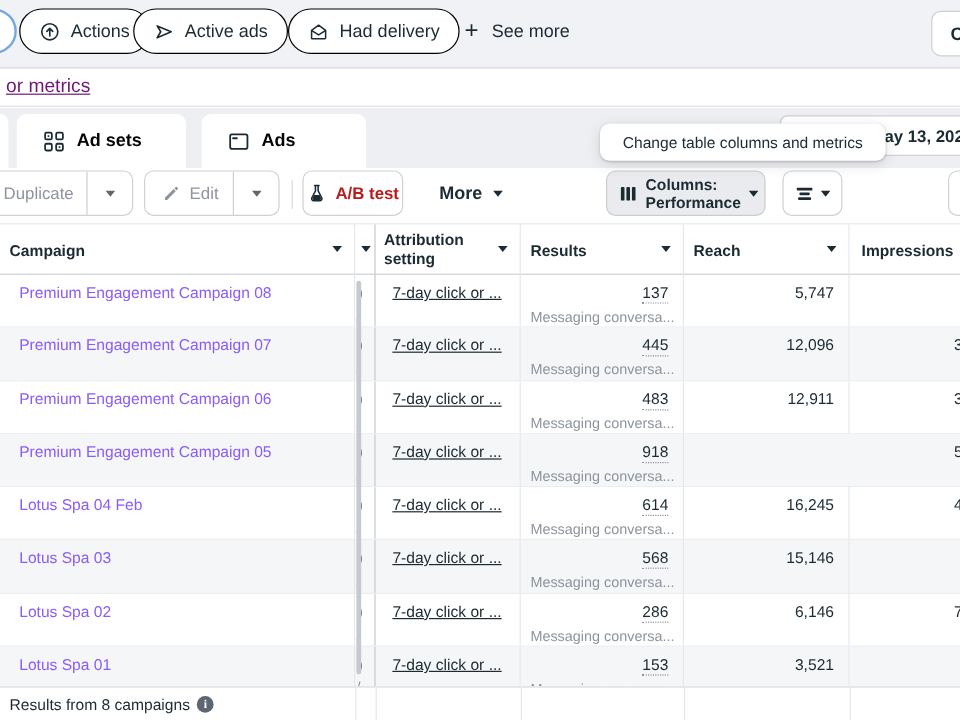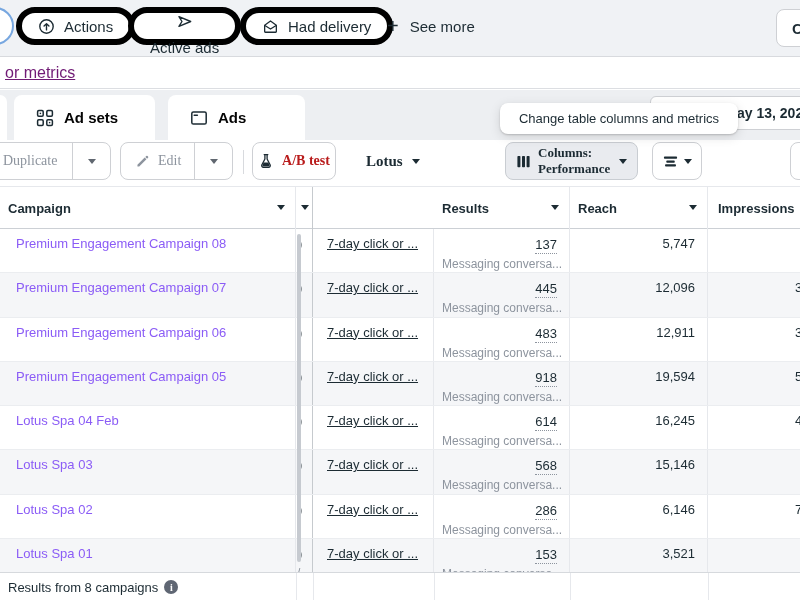--- a/index.html
+++ b/index.html
@@ -7,25 +7,25 @@
   body {
     position:relative; overflow:hidden; background:#fff;
     font-family:"Liberation Sans", sans-serif; color:#1c2b33;
   }
   svg { display:block; }
 
   
   .filterbar { position:absolute; top:0; left:0; width:800px; height:57px;
     background:#f0f2f5; border-bottom:1px solid #d8dade; }
   .pill { position:absolute; top:7px; height:38px; background:#fff;
-    border:6px solid #000000; border-radius:20px; display:flex; align-items:center;
+    border:1px solid #000000; border-radius:20px; display:flex; align-items:center;
     gap:9px; padding:0 16px; font-size:15px; font-weight:500; color:#1c2b33; }
   .pill-partial { left:-30px; width:44px; border:2px solid #77a7e0; }
   .pill-actions { left:16px; }
-  .pill-activeads { left:128px;flex-direction:column; }
+  .pill-activeads { left:111px; }
   .pill-haddelivery { left:240px; }
   .seemore { position:absolute; left:387px; top:7px; height:38px; display:flex;
     align-items:center; gap:11px; font-size:15px; font-weight:500; cursor:pointer; }
   .plus { font-size:20px; font-weight:400; color:#1c2b33; line-height:1; }
   .create-btn { position:absolute; left:776px; top:9px; width:80px; height:38px;
     background:#fff; border:1px solid #ced0d4; border-radius:8px; display:flex;
     align-items:center; padding-left:15px; font-size:15px; font-weight:600; }
 
   
   .searchrow { position:absolute; top:58px; left:0; width:800px; height:31px;
@@ -46,21 +46,21 @@
   .datebtn { position:absolute; left:650px; top:96px; width:220px; height:34px;
     background:#fff; border:1px solid #ced0d4; border-radius:6px; display:flex;
     align-items:center; padding-left:86px; font-size:14px; font-weight:600;
     color:#1c2b33; z-index:2; white-space:nowrap; }
   .tooltip { position:absolute; left:500px; top:103px; width:238px; height:31px;
     background:#fff; border-radius:8px; box-shadow:0 1px 2px rgba(0,0,0,.18), 0 3px 12px rgba(0,0,0,.12);
     display:flex; align-items:center; justify-content:center; font-size:13px;
     color:#1c2b33; z-index:3; white-space:nowrap; }
 
   
-  .toolbar { position:absolute; top:140px; left:0; width:800px; height:46px; background:#fff;font-family:Liberation Serif, serif; }
+  .toolbar { position:absolute; top:140px; left:0; width:800px; height:46px; background:#fff; }
   .tbtn { position:absolute; top:2px; height:38px; border:1px solid #ced0d4;
     border-radius:8px; background:#fff; display:flex; align-items:center; font-size:14px; }
   .btn-duplicate { left:-20px; width:131px; color:#8d949e; }
   .btn-edit { left:120px; width:113px; color:#8d949e; }
   .seg-main { flex:1; display:flex; align-items:center; gap:8px; padding-left:22px; height:100%; }
   .btn-edit .seg-main { padding-left:14px; }
   .seg-caret { width:38px; height:100%; display:flex; align-items:center;
     justify-content:center; border-left:1px solid #ced0d4; color:#606770; }
   .toolbar-divider { position:absolute; left:243px; top:10px; width:1px; height:24px; background:#d8dade; }
   .btn-ab { left:252px; width:84px; justify-content:center; gap:8px; font-weight:600; color:#b91c1c; }
@@ -235,21 +235,21 @@
       <svg width="16" height="16" viewBox="0 0 16 16">
         <path d="M6.2 1.6 h3.6" stroke="#1c2b33" stroke-width="1.4" stroke-linecap="round" fill="none"></path>
         <path d="M6.9 2 v4 L3.8 12 a1.7 1.7 0 0 0 1.6 2.3 h5.2 a1.7 1.7 0 0 0 1.6 -2.3 L9.1 6 V2" fill="none" stroke="#1c2b33" stroke-width="1.3" stroke-linejoin="round"></path>
         <path d="M5.6 9.4 h4.8 l1.1 2.8 a1 1 0 0 1 -.9 1.4 H5.4 a1 1 0 0 1 -.9 -1.4 Z" fill="#1c2b33"></path>
       </svg>
     </span>
     <span>A/B test</span>
   </div>
 
   <div class="btn-more">
-    <span>Lotus</span>
+    <span>More</span>
     <span class="caret"></span>
   </div>
 
   <div class="tbtn btn-columns">
     <span>
       <svg width="15" height="15" viewBox="0 0 16 16" fill="#1c2b33">
         <rect x="1.5" y="2" width="3.2" height="12" rx="0.8"></rect>
         <rect x="6.4" y="2" width="3.2" height="12" rx="0.8"></rect>
         <rect x="11.3" y="2" width="3.2" height="12" rx="0.8"></rect>
       </svg>
@@ -273,20 +273,24 @@
 </div>
 
 <div class="thead">
   <div class="hc col-campaign">
     <span>Campaign</span>
     <span class="caret hcaret"></span>
   </div>
   <div class="hc col-sliver">
     <span class="caret hcaret"></span>
   </div>
+  <div class="hc col-attr">
+    <span style="width:84px;">Attribution setting</span>
+    <span class="caret hcaret"></span>
+  </div>
   <div class="hc col-results">
     <span>Results</span>
     <span class="caret hcaret"></span>
   </div>
   <div class="hc col-reach">
     <span>Reach</span>
     <span class="caret hcaret"></span>
   </div>
   <div class="hc col-impr">
     <span>Impressions</span>
@@ -370,23 +374,20 @@
     <div class="cell col-sliver">
       <span class="sliver-top">)</span>
       <span class="sliver-bot">/</span>
     </div>
     <div class="cell col-attr">
       <span class="attr-text">7-day click or ...</span>
     </div>
     <div class="cell col-results">
       <span class="num">918</span>
       <span class="sub">Messaging conversa...</span>
-    </div>
-    <div class="cell col-reach">
-      <span>19,594</span>
     </div>
     <div class="cell col-impr">
       <span>5</span>
     </div>
   </div>
 
   <div class="trow">
     <div class="cell col-campaign">
       <a class="camp-link" href="#">Lotus Spa 04 Feb</a>
     </div>

